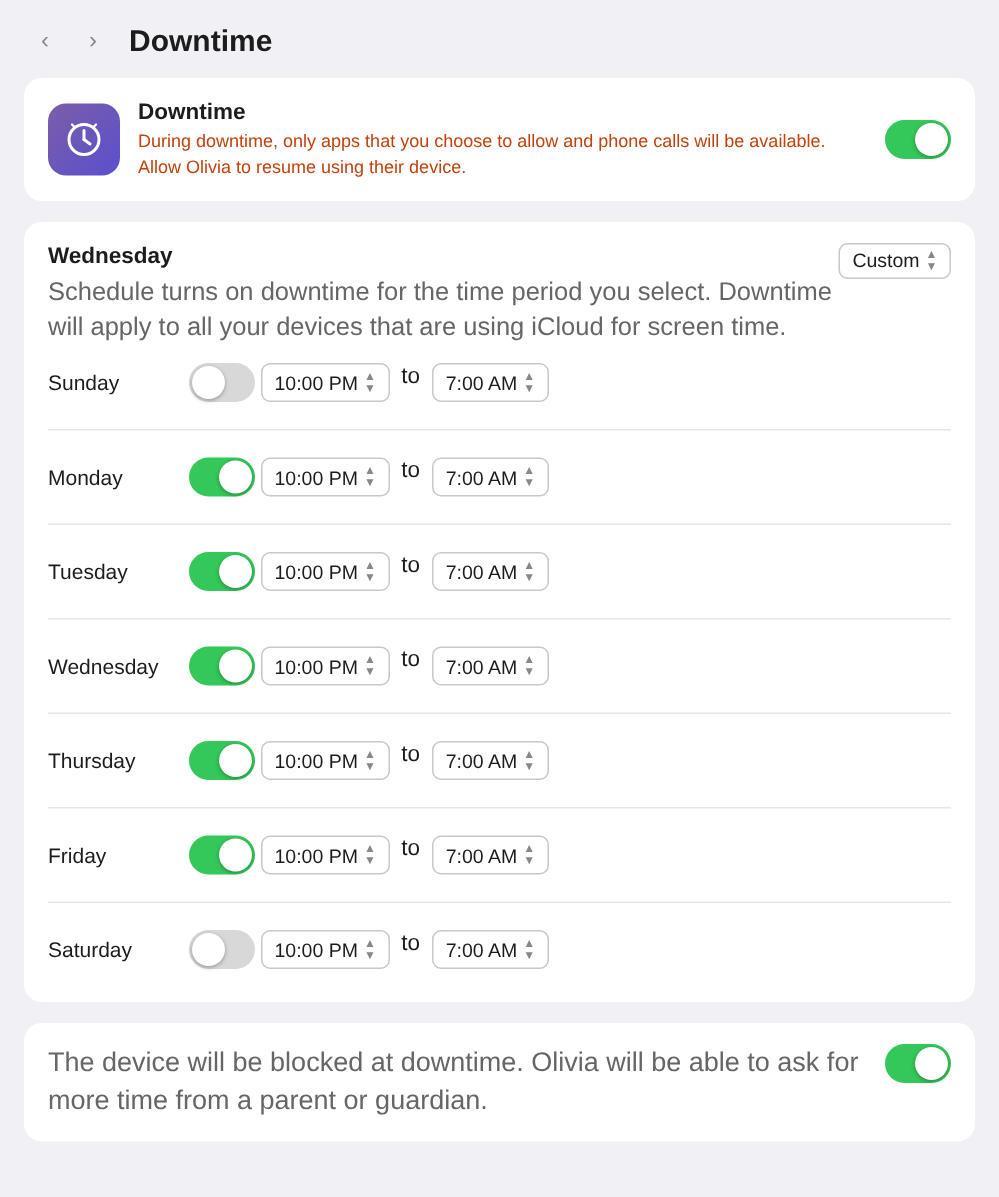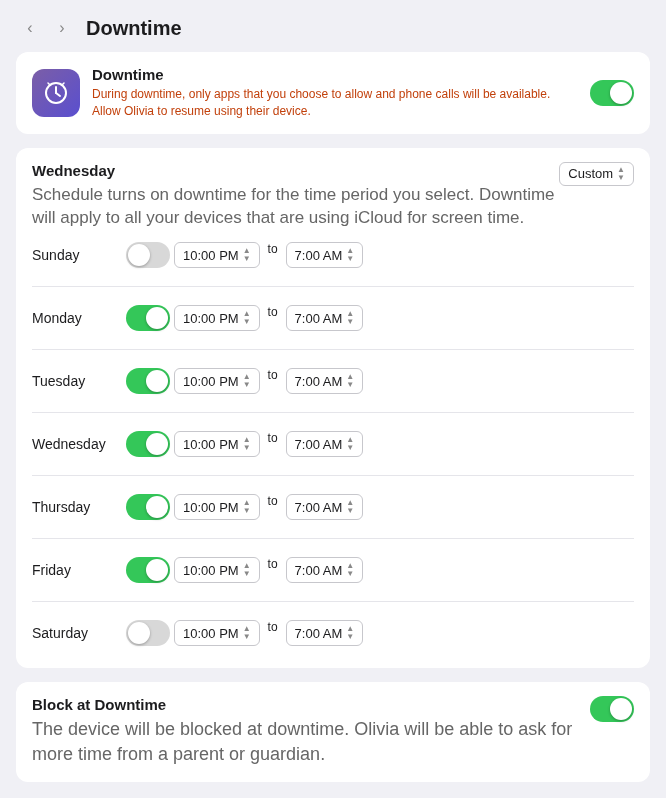--- a/index.html
+++ b/index.html
@@ -223,21 +223,21 @@
       gap: 4px;
     }
     .time-picker .chevrons {
       display: flex;
       flex-direction: column;
       font-size: 8px;
       line-height: 1;
       color: #888;
     }
     .to-label {
-      font-size: 12px;
+      font-size: 15px;
       color: #1c1c1e;
       margin: 0 2px;
     }
     .time-section {
       display: flex;
       gap: 6px;
       flex: 1;
     }
 
     
@@ -498,21 +498,20 @@
             <span>▼</span>
           </span>
         </div>
       </div>
     </div>
         </div>
     </div>
 
     <div class="card block-card">
       <div class="block-text">
-        <div class="block-title">Block at Downtime</div>
         <div class="block-desc">The device will be blocked at downtime. Olivia will be able to ask for more time from a parent or guardian.</div>
       </div>
       <label class="toggle">
         <input type="checkbox" checked="" style="">
         <div class="toggle-track on">
           <div class="toggle-knob"></div>
         </div>
       </label>
     </div>
 

